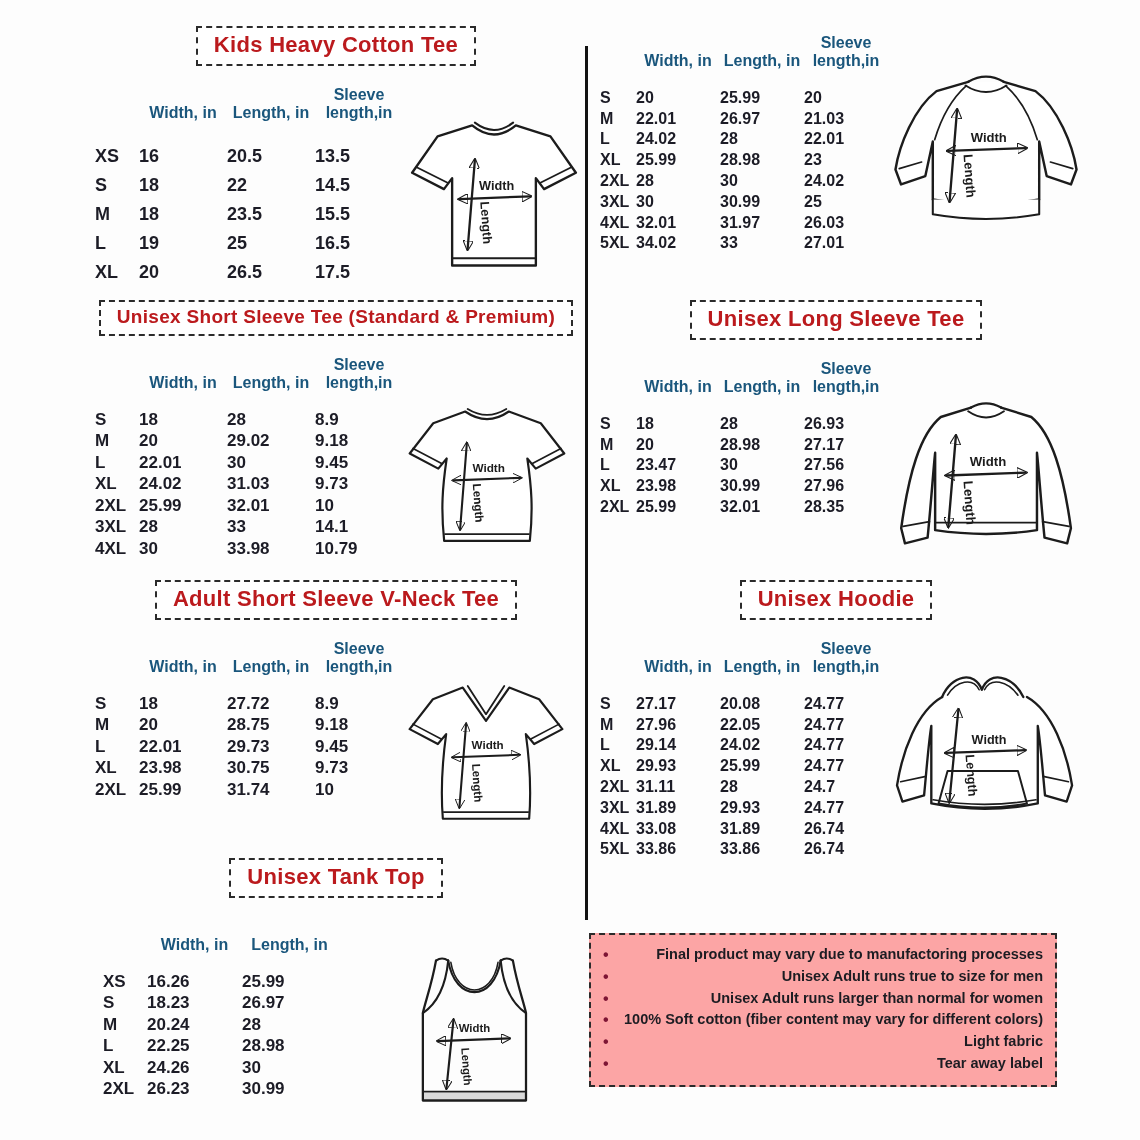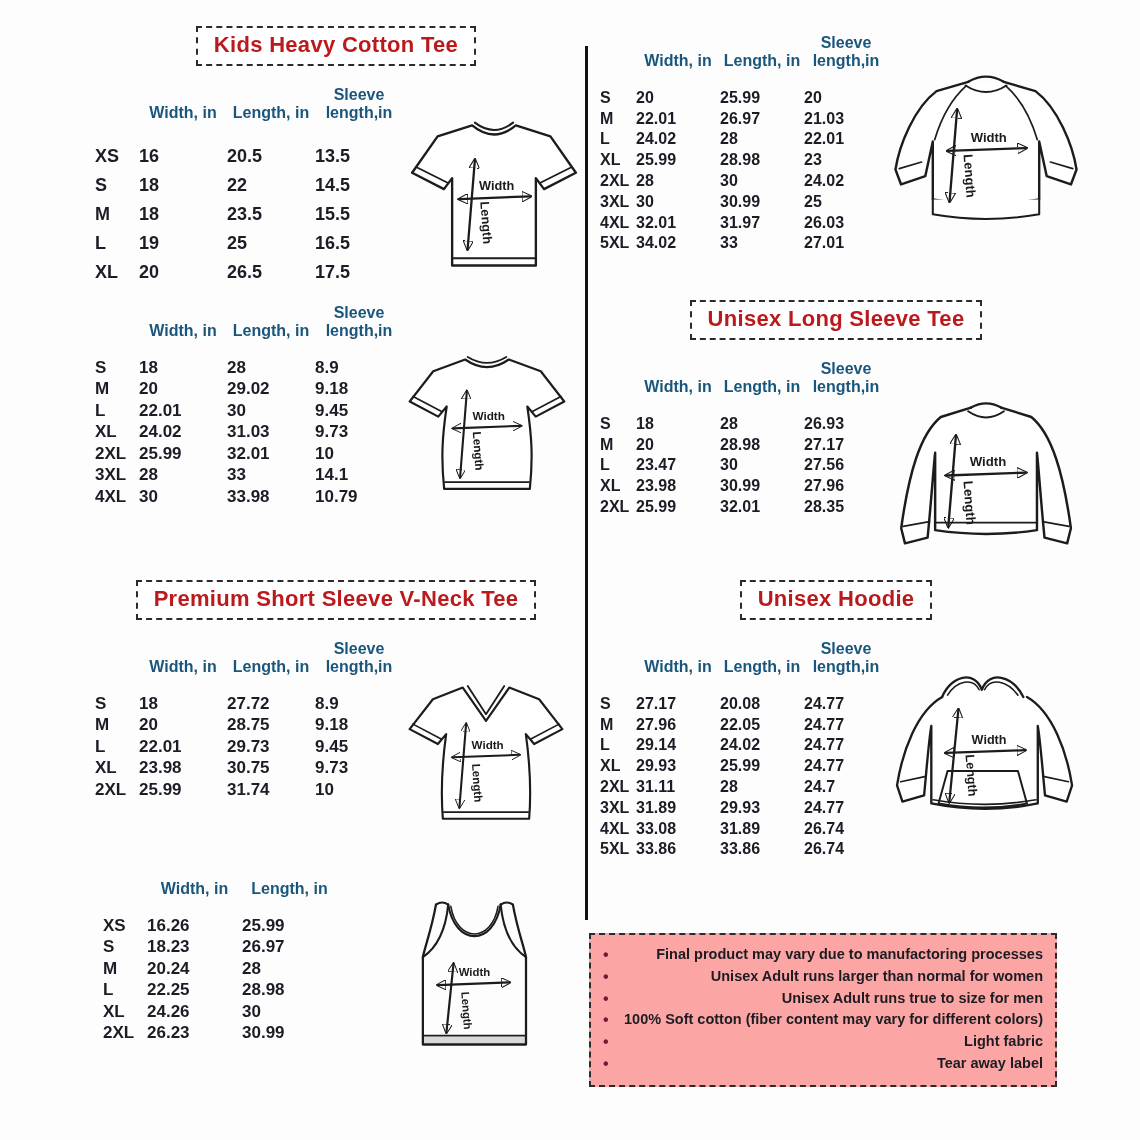--- a/index.html
+++ b/index.html
@@ -234,20 +234,25 @@
         <path stroke-width="1.8" d="M174,100 L198,107"></path>
         <line x1="64" y1="88" x2="148" y2="85" stroke-width="2.5" marker-start="url(#m-cn)" marker-end="url(#m-cn)"></line>
         <line x1="74" y1="44" x2="66" y2="142" stroke-width="2.5" marker-start="url(#m-cn)" marker-end="url(#m-cn)"></line>
         <text x="108" y="78" text-anchor="middle">Width</text>
         <text x="81" y="92" transform="rotate(86 81 92)">Length</text>
       </svg>
     </div>
   </section>
 
   <section class="panel" style="left:85px; top:300px; width:502px;">
+    <div class="title-row">
+      <div class="title-box small">
+        <span class="title-text">Unisex Short Sleeve Tee (Standard &amp; Premium)</span>
+      </div>
+    </div>
     <div class="body" style="margin-left:10px;">
       <div class="table t-left dense">
         <div class="thead">
             <span class="spacer"></span>
             <span class="col-h">Width, in</span>
             <span class="col-h">Length, in</span>
             <span class="col-h">Sleeve
 length,in</span>
           </div>
         <div class="tbody">
@@ -378,21 +383,21 @@
         <line x1="72" y1="40" x2="64" y2="136" stroke-width="2.5" marker-start="url(#m-ls)" marker-end="url(#m-ls)"></line>
         <text x="106" y="72" text-anchor="middle">Width</text>
         <text x="80" y="88" transform="rotate(86 80 88)">Length</text>
       </svg>
     </div>
   </section>
 
   <section class="panel" style="left:85px; top:580px; width:502px;">
     <div class="title-row">
       <div class="title-box">
-        <span class="title-text">Premium Short Sleeve V-Neck Tee</span>
+        <span class="title-text">Adult Short Sleeve V-Neck Tee</span>
       </div>
     </div>
     <div class="body" style="margin-left:10px;">
       <div class="table t-left dense">
         <div class="thead">
             <span class="spacer"></span>
             <span class="col-h">Width, in</span>
             <span class="col-h">Length, in</span>
             <span class="col-h">Sleeve
 length,in</span>
@@ -531,20 +536,25 @@
         <path stroke-width="1.8" d="M50,148 Q107,158 164,148"></path>
         <line x1="64" y1="96" x2="152" y2="93" stroke-width="2.5" marker-start="url(#m-hd)" marker-end="url(#m-hd)"></line>
         <line x1="78" y1="48" x2="68" y2="150" stroke-width="2.5" marker-start="url(#m-hd)" marker-end="url(#m-hd)"></line>
         <text x="112" y="86" text-anchor="middle">Width</text>
         <text x="86" y="98" transform="rotate(86 86 98)">Length</text>
       </svg>
     </div>
   </section>
 
   <section class="panel" style="left:85px; top:858px; width:502px;">
+    <div class="title-row">
+      <div class="title-box">
+        <span class="title-text">Unisex Tank Top</span>
+      </div>
+    </div>
     <div class="body" style="margin-left:18px;">
       <div class="table t-tank dense">
         <div class="thead">
             <span class="spacer"></span>
             <span class="col-h">Width, in</span>
             <span class="col-h">Length, in</span>
           </div>
         <div class="tbody">
             <div class="trow">
               <span class="size-cell">XS</span>
@@ -597,21 +607,21 @@
         <line x1="44" y1="80" x2="36" y2="158" stroke-width="2.5" marker-start="url(#m-tk)" marker-end="url(#m-tk)"></line>
         <text x="68" y="94" text-anchor="middle" style="font-size:13px;">Width</text>
         <text x="53" y="112" transform="rotate(86 53 112)" style="font-size:13px;">Length</text>
       </svg>
     </div>
   </section>
 
   <section class="notes" style="left:589px; top:933px; width:468px;">
     <ul>
         <li>Final product may vary due to manufactoring processes</li>
+        <li>Unisex Adult runs true to size for men</li>
         <li>Unisex Adult runs larger than normal for women</li>
-        <li>Unisex Adult runs true to size for men</li>
         <li>100% Soft cotton (fiber content may vary for different colors)</li>
         <li>Light fabric</li>
         <li>Tear away label</li>
       </ul>
   </section>
 
 </div>
 
 </body></html>

